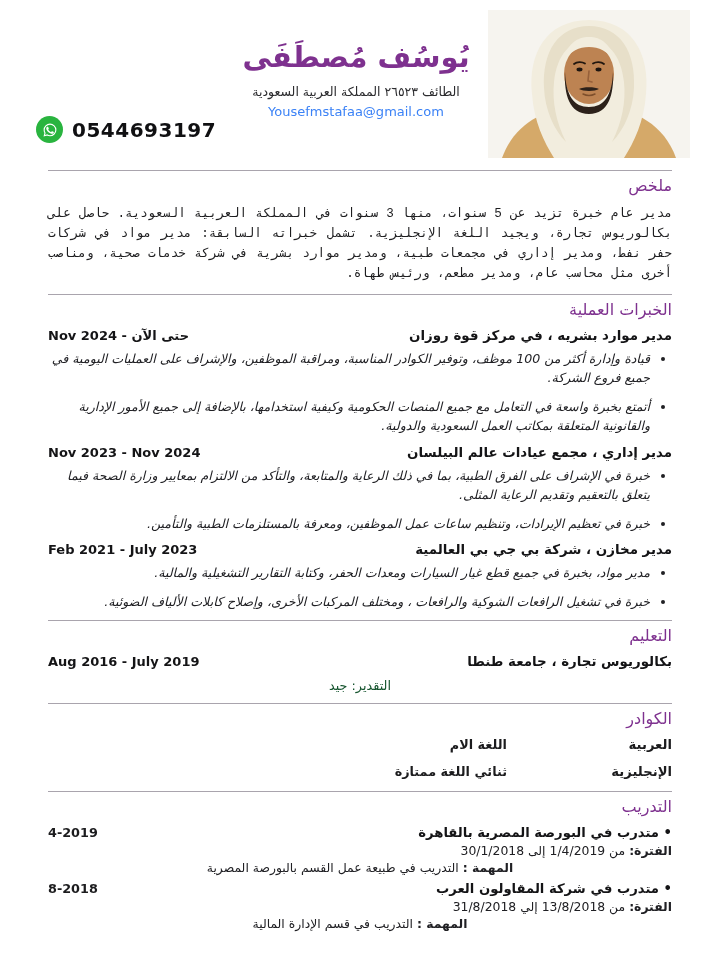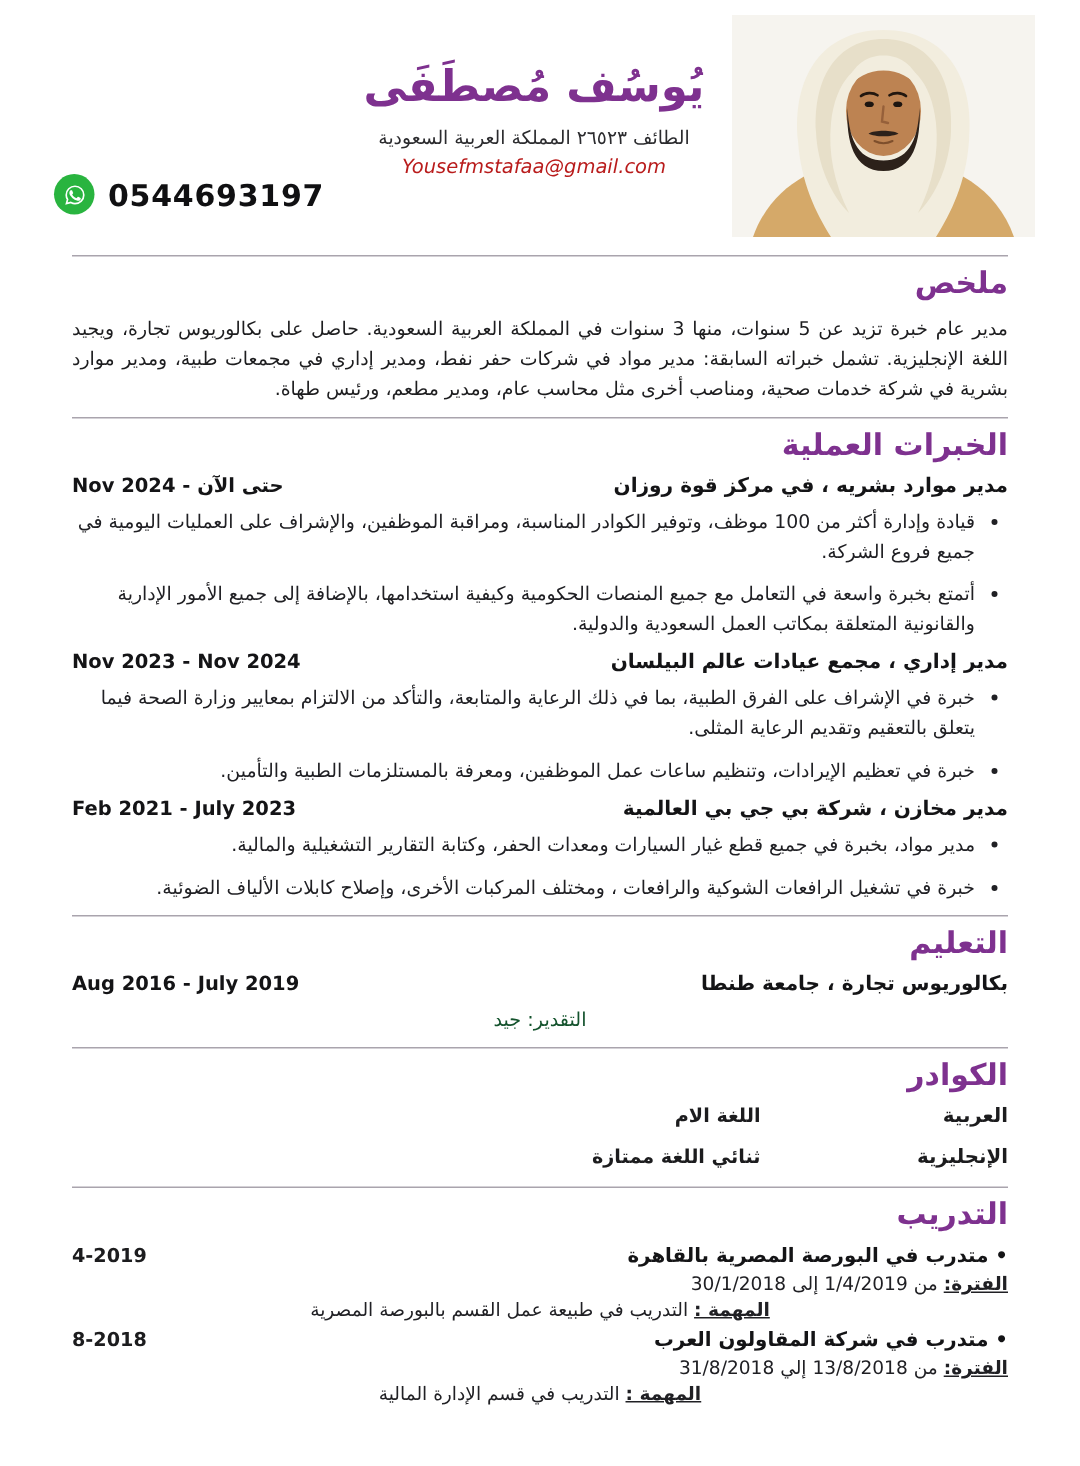--- a/index.html
+++ b/index.html
@@ -8,52 +8,52 @@
   body { font-family:"DejaVu Sans", sans-serif; color:#1c1c1e; }
   .page { width:720px; height:977px; overflow:hidden; background:#fff; position:relative; margin:0 auto; }
 
   
   .header { position:relative; height:170px; }
   .photo { position:absolute; top:10px; right:30px; width:202px; height:148px; overflow:hidden; }
   .photo svg { width:100%; height:100%; display:block; }
   .id-block { position:absolute; top:40px; right:244px; width:240px; text-align:center; direction:rtl; }
   .name { color:var(--accent); font-size:29px; font-weight:bold; line-height:1.2; }
   .address { margin-top:9px; font-size:12.5px; color:#2b2b2e; }
-  .email { margin-top:5px; font-size:13px; color:#b91c1c; direction:ltr; cursor:pointer;font-style:italic; }
+  .email { margin-top:5px; font-size:13px; color:#3b82f6; direction:ltr; cursor:pointer; }
   .phone-row { position:absolute; left:36px; top:116px; display:flex; align-items:center; gap:9px; direction:ltr; cursor:pointer; }
   .wa-icon { width:27px; height:27px; border-radius:50%; background:var(--wa); display:flex; align-items:center; justify-content:center; flex:0 0 auto; }
   .wa-icon svg { width:18px; height:18px; }
   .phone-number { font-size:20px; font-weight:bold; color:#101012; letter-spacing:.5px; }
 
   
   .content { padding:0 48px; direction:rtl; }
   .sec { border-top:1px solid #a9a4ad; padding-top:5px; margin-bottom:8px; }
-  .sec-title { color:var(--accent); font-size:20px; font-weight:bold; margin-bottom:9px; text-align:right; }
-  .summary-text { font-size:12.6px; line-height:1.6; text-align:justify; color:#1d1d1f; margin-bottom:9px; }
+  .sec-title { color:var(--accent); font-size:16px; font-weight:normal; margin-bottom:9px; text-align:right; }
+  .summary-text { font-size:12.6px; line-height:1.6; text-align:justify; color:#1d1d1f; margin-bottom:9px;font-family:Liberation Mono, monospace; }
 
   .job { margin-bottom:4px; }
   .job-head { display:flex; justify-content:space-between; align-items:baseline; gap:10px; }
   .job-title { font-weight:bold; font-size:13.4px; color:#141416; }
   .job-dates { font-weight:bold; font-size:13px; color:#141416; white-space:nowrap; }
   .job-bullets { list-style:disc; padding:6px 22px 0 0; }
-  .job-bullets li { font-size:12.6px; line-height:1.55; color:#202024; margin-bottom:9px; text-align:right; }
+  .job-bullets li { font-size:12.6px; line-height:1.55; color:#202024; margin-bottom:9px; text-align:right;font-style:italic; }
 
   .grade { text-align:center; font-size:12.8px; color:#14532d; margin:9px 0 10px; }
 
   .lang-row { display:grid; grid-template-columns:165px 1fr; margin-bottom:12px; }
   .lang-name { font-weight:bold; font-size:13.2px; }
   .lang-level { font-weight:bold; font-size:12.8px; text-align:right; }
 
   .training-item { margin-bottom:6px; }
   .t-title { font-weight:bold; font-size:13.2px; color:#141416; }
   .t-title::before { content:"•  "; font-weight:bold; }
   .t-date { font-weight:bold; font-size:12.8px; white-space:nowrap; }
   .period-line { font-size:12.4px; color:#202024; margin:3px 0 2px; text-align:right; }
   .task-line  { font-size:12.4px; color:#202024; text-align:center; margin-bottom:5px; }
-  .lbl { font-weight:bold;text-decoration:underline; }
+  .lbl { font-weight:bold; }
 </style>
 </head>
 <body>
 
 <div class="page">
 
   <header class="header">
 
     <div class="phone-row">
       <span class="wa-icon">

